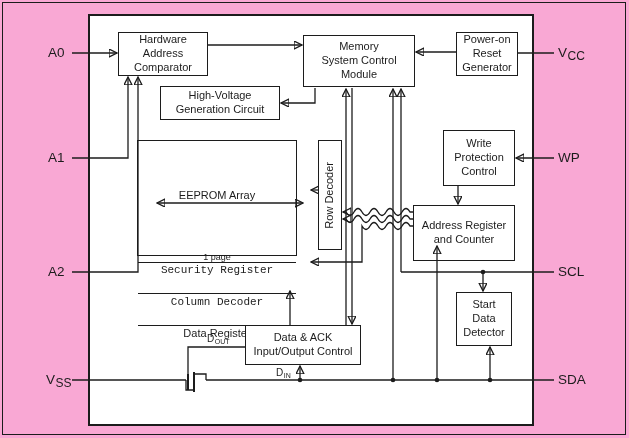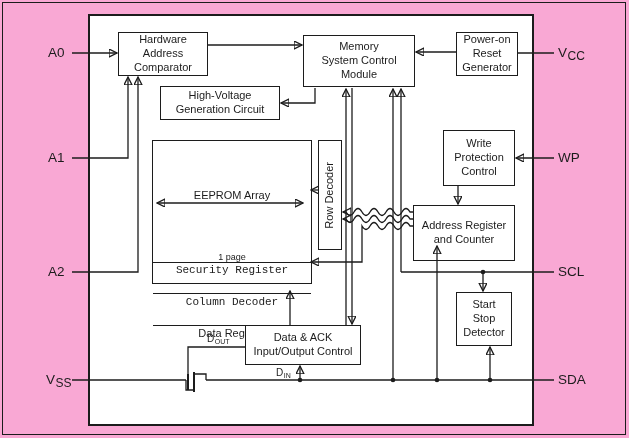--- a/index.html
+++ b/index.html
@@ -43,38 +43,38 @@
 Module</div>
   <div class="blk" style="left:456px;top:32px;width:62px;height:44px">Power-on
 Reset
 Generator</div>
   <div class="blk" style="left:160px;top:86px;width:120px;height:34px">High-Voltage
 Generation Circuit</div>
   <div class="blk" style="left:443px;top:130px;width:72px;height:56px">Write
 Protection
 Control</div>
 
-  <div class="blk stack" style="left:152px;top:140px;width:160px;height:144px">
+  <div class="blk stack" style="left:137px;top:140px;width:160px;height:116px">
     <div class="sec eeprom-sec">
       <span class="eeprom-title">EEPROM Array</span>
       <span class="one-page">1 page</span>
     </div>
     <div class="sec reg">Security Register</div>
     <div class="sec reg">Column Decoder</div>
     <div class="sec reg-last sec">Data Register</div>
   </div>
 
   <div class="blk" style="left:318px;top:140px;width:24px;height:110px">
     <span class="rowdec">Row Decoder</span>
   </div>
 
   <div class="blk" style="left:413px;top:205px;width:102px;height:56px">Address Register
 and Counter</div>
   <div class="blk" style="left:456px;top:292px;width:56px;height:54px">Start
-Stop
+Data
 Detector</div>
   <div class="blk" style="left:245px;top:325px;width:116px;height:40px">Data &amp; ACK
 Input/Output Control</div>
 
   <div class="pin" style="left:48px;top:45px">
       <span>A0</span>
     </div>
   <div class="pin" style="left:48px;top:150px">
       <span>A1</span>
     </div>

